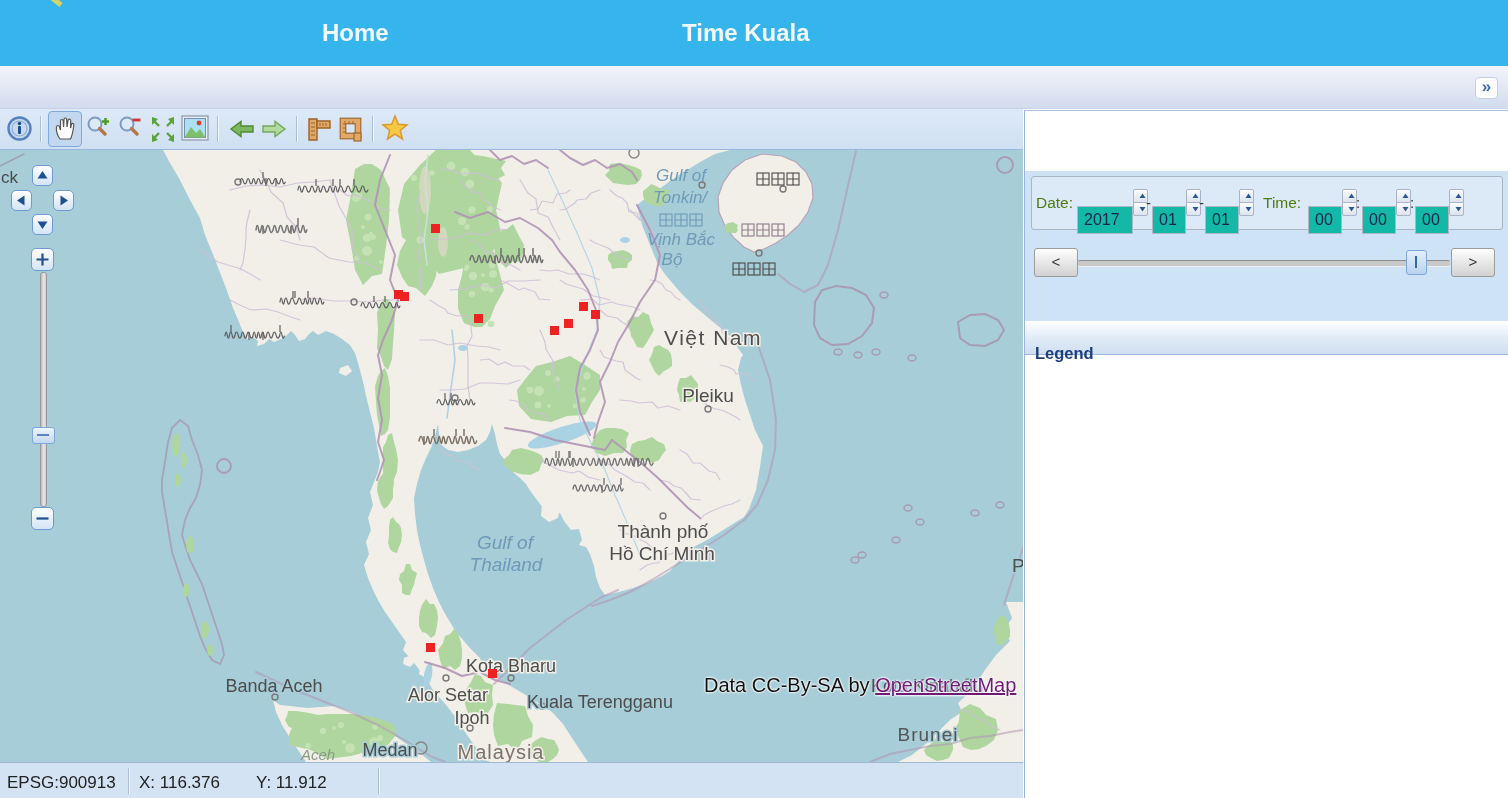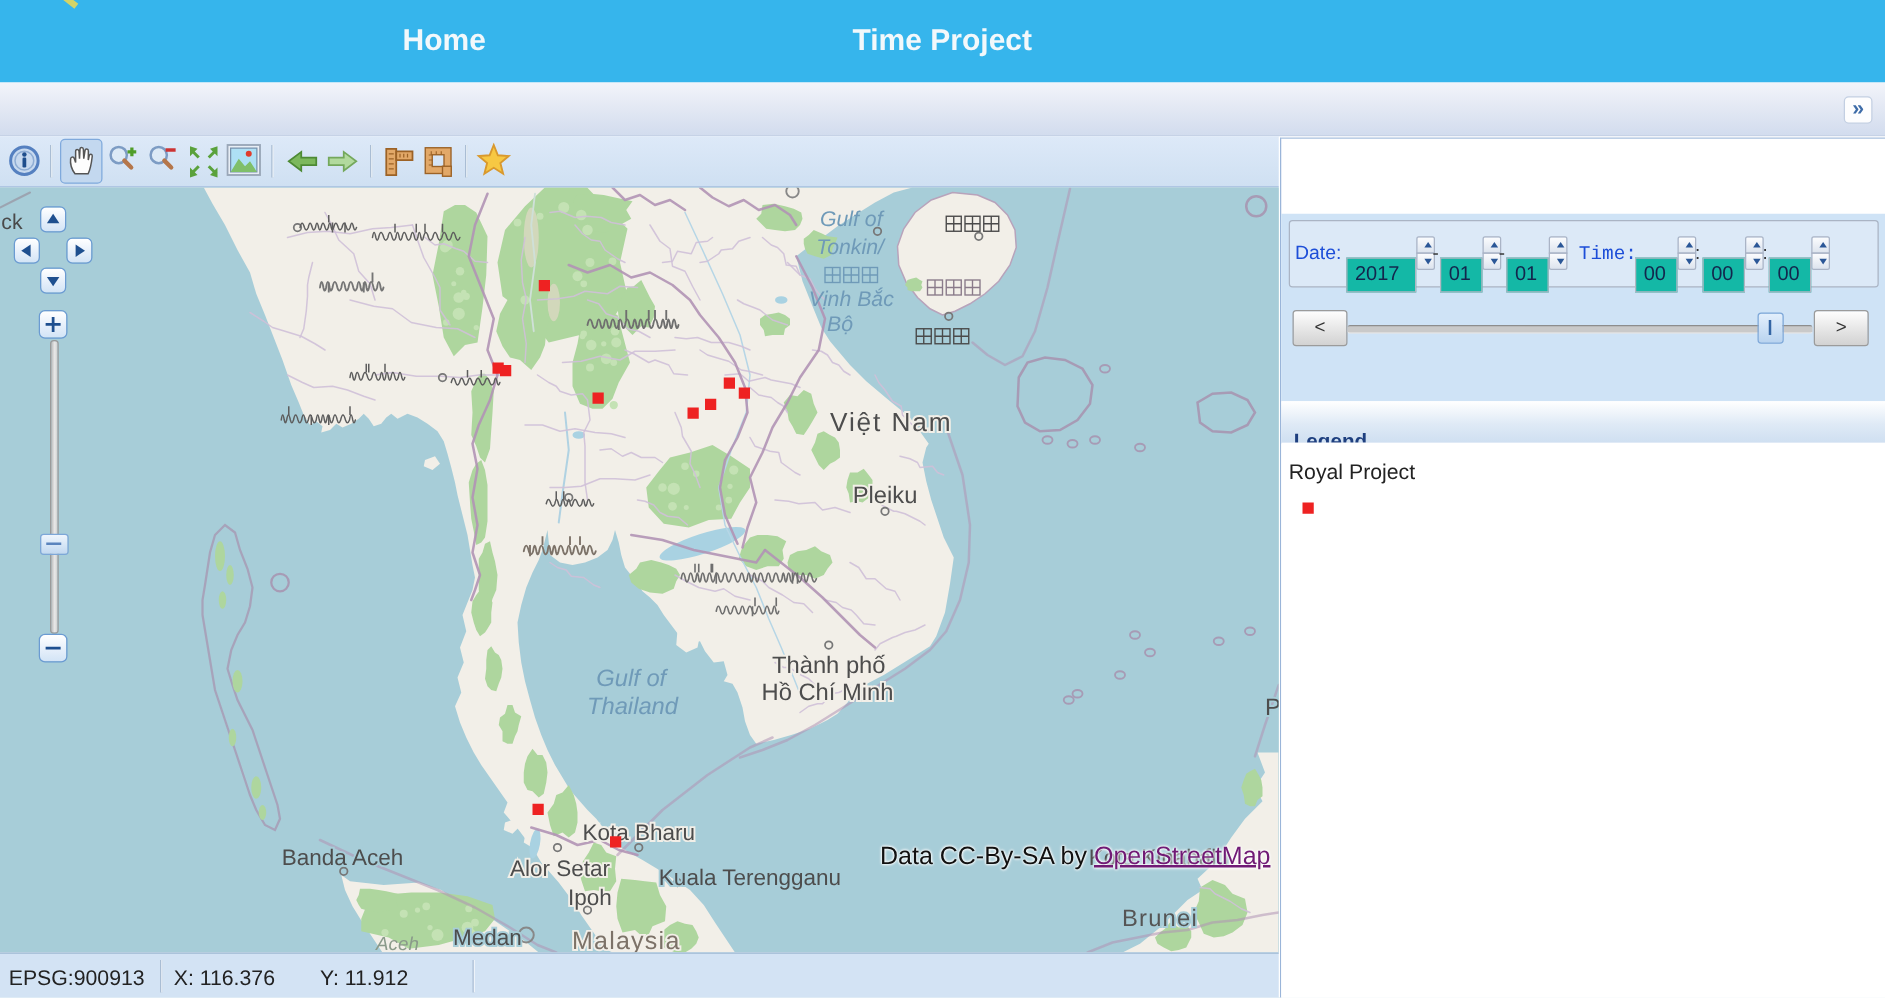--- a/index.html
+++ b/index.html
@@ -28,21 +28,21 @@
 #status .vsep{position:absolute;top:5px;width:1px;height:26px;background:#a9bdd4;border-right:1px solid #eef4fa;}
 
 #east{position:absolute;left:1024px;top:110px;width:484px;height:688px;background:#fff;border-left:1px solid #9ab5d9;border-top:1px solid #a8c0de;}
 .phdr{background:linear-gradient(#ffffff,#dfeaf6 55%,#cfdff1);border-bottom:1px solid #99b9e0;
   color:#1e3f7f;font-weight:bold;font-size:16.5px;}
 #hdr1{position:absolute;left:0;top:2px;width:484px;height:58px;padding:0;}
 #hdr1 div{padding:8px 0 0 10px;line-height:22px;width:450px;}
 #body1{position:absolute;left:0;top:60px;width:484px;height:150px;background:#cfe3f6;}
 #fieldset{position:absolute;left:6px;top:5px;width:470px;height:52px;background:#dce9f7;
   border:1px solid #aab4c4;border-radius:3px;}
-.flabel{position:absolute;top:17px;font-size:15.5px;color:#1d4ed8;}
+.flabel{position:absolute;top:17px;font-size:15.5px;color:#4d7c0f;}
 .spin{position:absolute;top:29px;height:26px;background:#14b8a6;border:1px solid #b0b6c2;
   font-size:16px;color:#13264d;padding:0;}
 .spin div{padding:4px 0 0 6px;}
 .sbtns{position:absolute;top:12px;width:13px;height:27px;}
 .sbtns .u,.sbtns .d{position:absolute;left:0;width:13px;height:12px;background:linear-gradient(#fbfcfe,#dde4ee);
   border:1px solid #aab4c6;}
 .sbtns .u{top:0;border-radius:2px 2px 0 0;}.sbtns svg{display:block;margin:3px 0 0 2px;}
 .sbtns .d{top:13px;border-radius:0 0 2px 2px;}
 .sbtns svg{position:absolute;left:3px;}
 .dash{position:absolute;top:17px;font-size:15px;color:#333;}
@@ -70,21 +70,21 @@
 #attrib{position:absolute;left:704px;top:524px;font-size:20px;color:#111;
   text-shadow:0 0 2px #fff,0 0 2px #fff,0 0 3px #fff;white-space:nowrap;}
 #attrib a{color:#701a75;}
 </style>
 </head>
 <body>
 <div id="app">
   <div id="nav">
     <div id="logo"></div>
     <span class="mi" style="left:322px;">Home</span>
-    <span class="mi" style="left:682px;">Time Project</span>
+    <span class="mi" style="left:682px;">Time Kuala</span>
   </div>
   <div id="strip">
       <div id="collapsebtn">»</div>
     </div>
   <div id="toolbar">
       <svg style="position:absolute;left:7px;top:7px;" width="25" height="25">
 <circle cx="12.5" cy="12.5" r="11" fill="#c7d9ef" stroke="#5580c0" stroke-width="2.4"></circle>
 <circle cx="12.5" cy="12.5" r="7.5" fill="none" stroke="#8fadd4" stroke-width="1.2"></circle>
 <rect x="11" y="10" width="3" height="8" rx="1" fill="#1f4e8c"></rect>
         <circle cx="12.5" cy="7.5" r="1.8" fill="#1f4e8c"></circle>
@@ -551,21 +551,21 @@
               <svg width="7" height="6">
                 <path d="M3.5 0.5 L6.5 5 L0.5 5 Z" fill="#2b5797"></path>
               </svg>
             </div>
             <div class="d">
               <svg width="7" height="6">
                 <path d="M3.5 5.5 L6.5 1 L0.5 1 Z" fill="#2b5797"></path>
               </svg>
             </div>
           </div>
-        <span class="flabel" style="left:231px;font-family:Liberation Mono, monospace;">Time:</span>
+        <span class="flabel" style="left:231px;">Time:</span>
         <div class="spin" style="left:276px;width:32px;">
             <div>00</div>
           </div>
         <div class="sbtns" style="left:310px;">
             <div class="u">
               <svg width="7" height="6">
                 <path d="M3.5 0.5 L6.5 5 L0.5 5 Z" fill="#2b5797"></path>
               </svg>
             </div>
             <div class="d">
@@ -610,18 +610,14 @@
       <div class="gbtn" style="left:9px;top:77px;width:42px;">&lt;</div>
       <div id="track"></div>
       <div id="thumb">
           <div></div>
         </div>
       <div class="gbtn" style="left:426px;top:77px;width:42px;">&gt;</div>
     </div>
     <div id="hdr2" class="phdr">
         <div>Legend</div>
       </div>
-    <div id="body2">
-      <div class="rp">Royal Project</div>
-      <div class="rsq"></div>
-    </div>
   </div>
 </div>
 
 </body></html>

